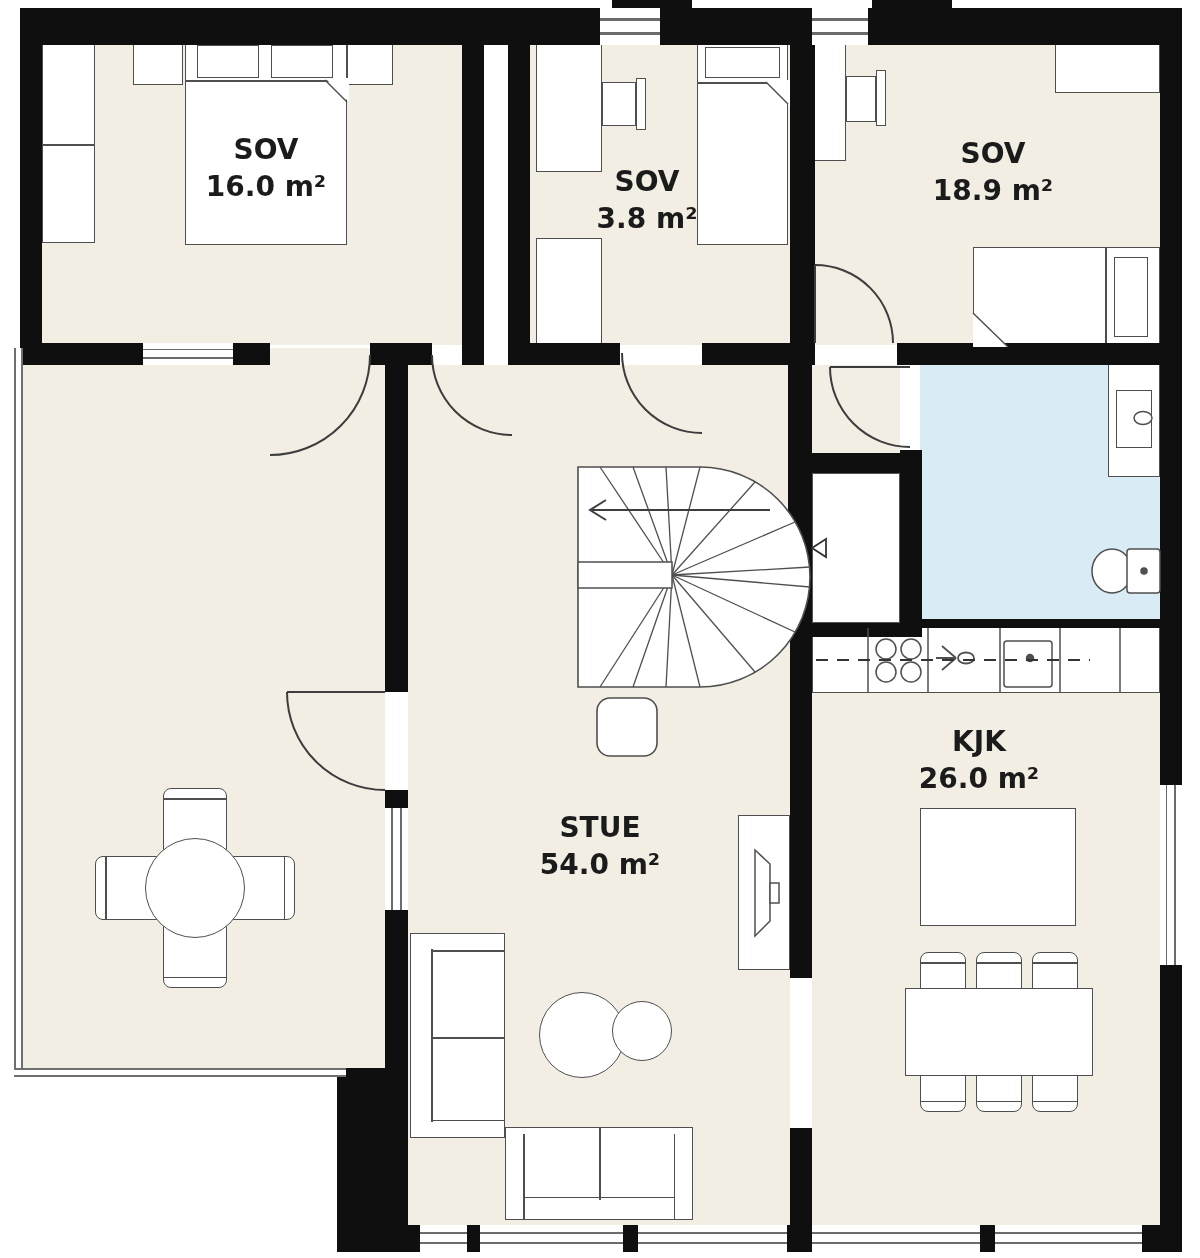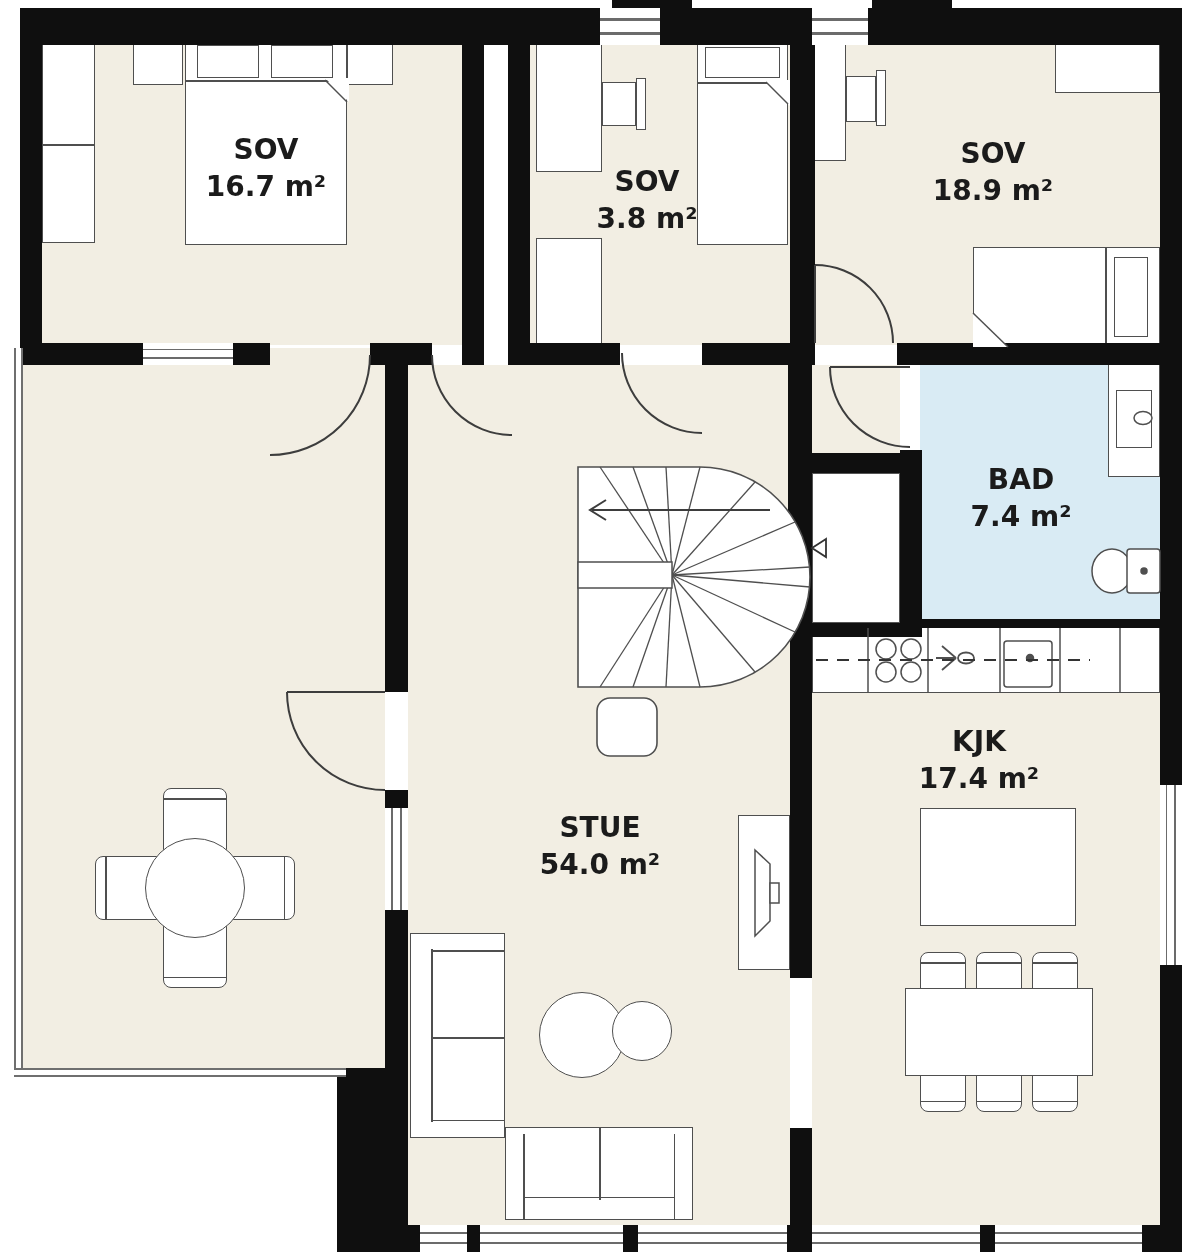--- a/index.html
+++ b/index.html
@@ -252,36 +252,32 @@
     </g>
 
     <g stroke="#4f4f4f" stroke-width="1.5" fill="#ffffff">
       <polygon points="755,850 770,864 770,921 755,936"></polygon>
       <rect x="770" y="883" width="9" height="20"></rect>
     </g>
   </svg>
 
   <div class="room-label" style="left:266px;top:168px">
     <div>SOV</div>
-    <div>16.7 m²</div>
+    <div>16.0 m²</div>
   </div>
   <div class="room-label" style="left:647px;top:200px">
     <div>SOV</div>
     <div>3.8 m²</div>
   </div>
   <div class="room-label" style="left:993px;top:172px">
     <div>SOV</div>
     <div>18.9 m²</div>
   </div>
-  <div class="room-label" style="left:1021px;top:498px">
-    <div>BAD</div>
-    <div>7.4 m²</div>
-  </div>
   <div class="room-label" style="left:979px;top:760px">
     <div>KJK</div>
-    <div>17.4 m²</div>
+    <div>26.0 m²</div>
   </div>
   <div class="room-label" style="left:600px;top:846px">
     <div>STUE</div>
     <div>54.0 m²</div>
   </div>
 
 </div>
 
 </body></html>

